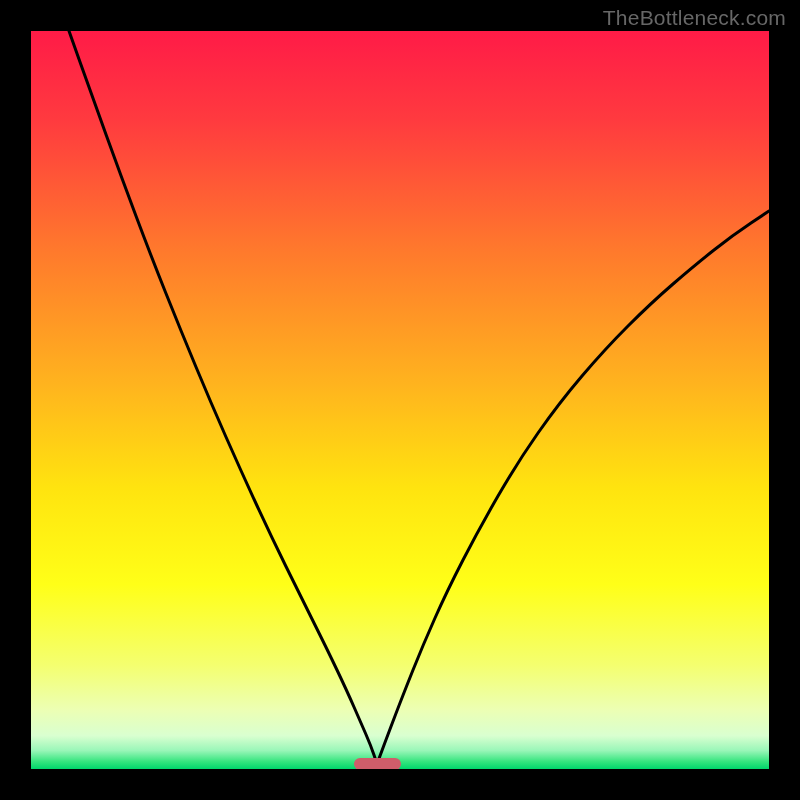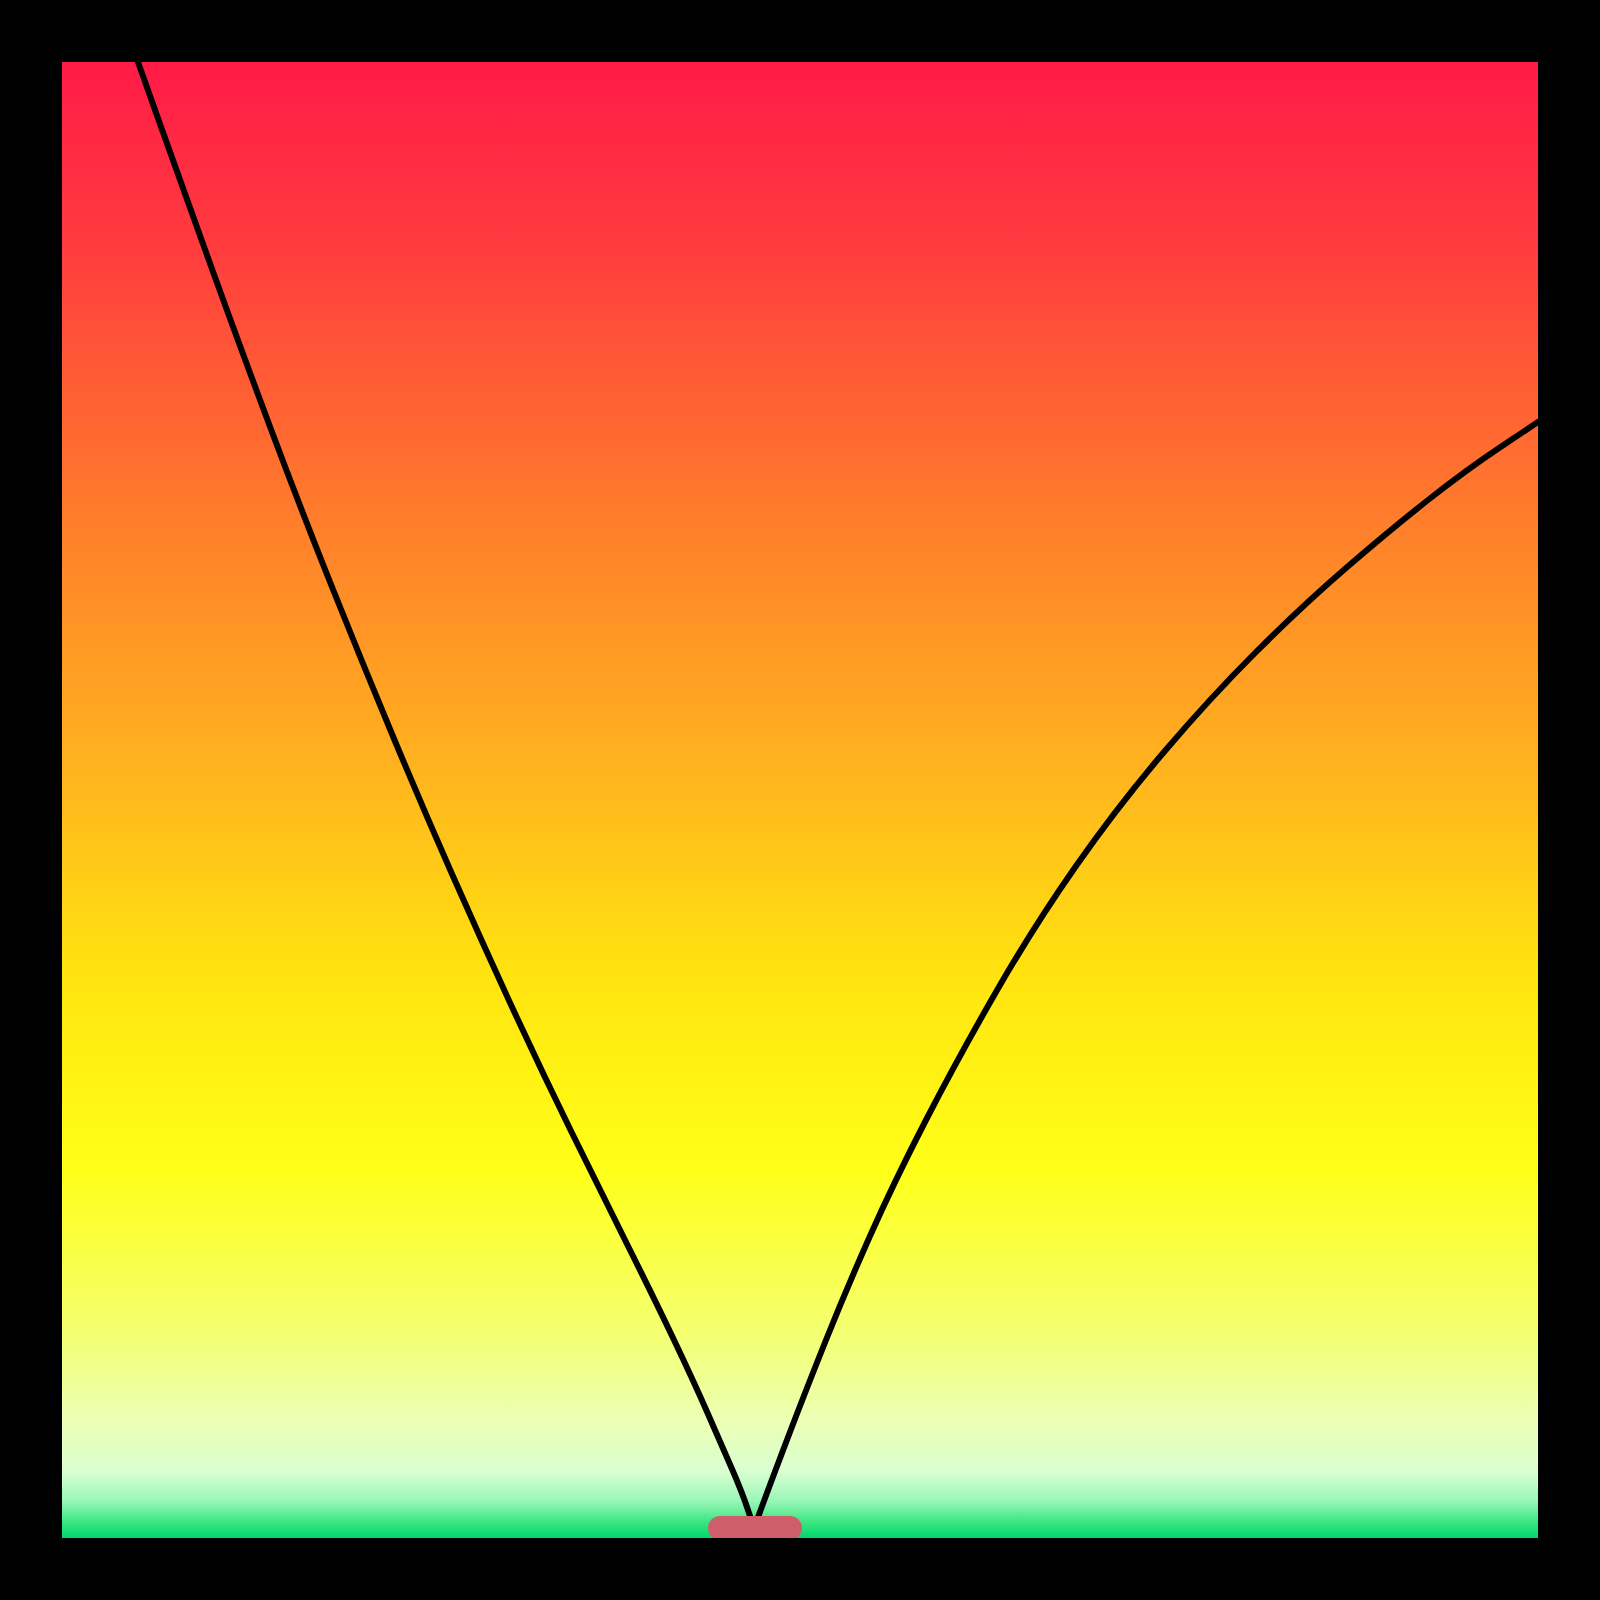--- a/index.html
+++ b/index.html
@@ -83,13 +83,14 @@
     </svg>
 
     <svg class="curve-svg" viewBox="0 0 738 738" preserveAspectRatio="none">
       <path id="curve-left" fill="none" stroke-width="3" stroke-linecap="round" d="M 38 0 Q 38 0 49 31 Q 60 62 75 103.5 Q 90 145 105 185 Q 120 225 135 262.5 Q 150 300 165 336 Q 180 372 195 406 Q 210 440 225 472.5 Q 240 505 255 535.5 Q 270 566 283 592 Q 296 618 306 639 Q 316 660 323 676 Q 330 692 335 703.5 Q 340 715 343 724 L 346 733" stroke="#000000"></path>
       <path id="curve-right" fill="none" stroke-width="3" stroke-linecap="round" d="M 346 733 Q 346 733 351 719.5 Q 356 706 364 685 Q 372 664 382 639 Q 392 614 404 587 Q 416 560 432 529 Q 448 498 467 465 Q 486 432 507 402 Q 528 372 551 345 Q 574 318 597 295 Q 620 272 642 253 Q 664 234 683 219 Q 702 204 720 192 L 738 180" stroke="#000000"></path>
     </svg>
 
     <div class="marker" id="minimum-marker" style="left: 323px; top: 727px; width: 47px; height: 12px; border-radius: 6px; background: rgb(207, 93, 106);"></div>
   </div>
 
+  <div class="watermark">TheBottleneck.com</div>
 </div>
 
 </body></html>

